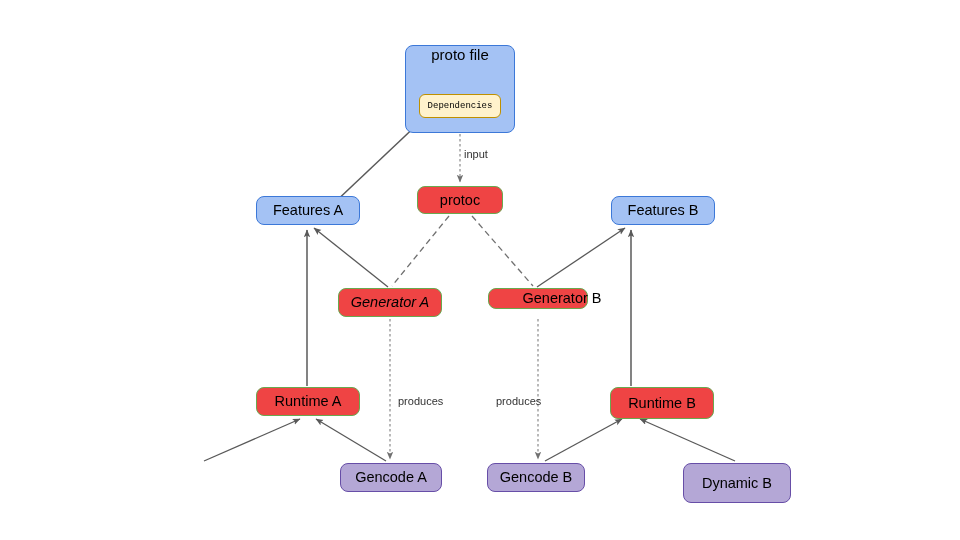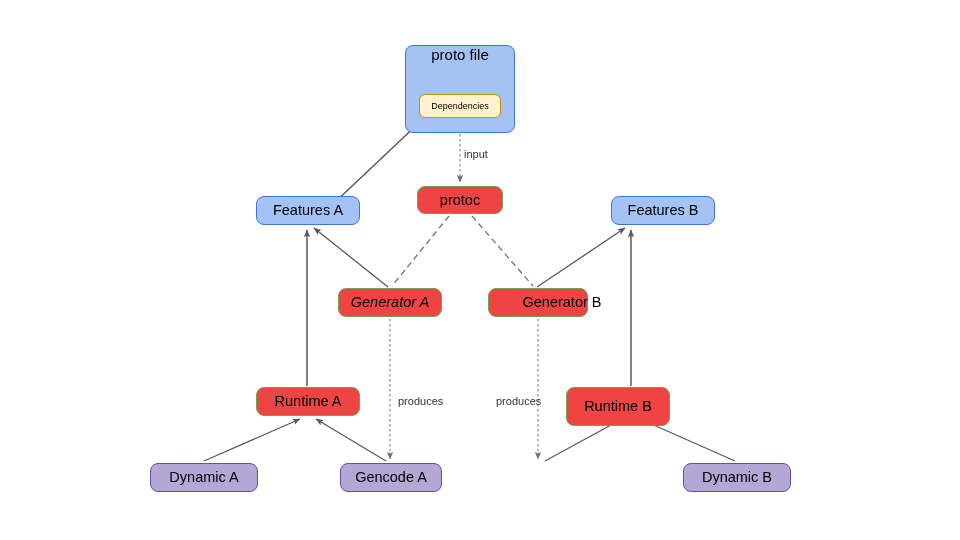--- a/index.html
+++ b/index.html
@@ -46,20 +46,21 @@
     border: 1.6px solid #6aa84f;
   }
   .node-purple {
     background: #b4a7d6;
     border: 1.6px solid #674ea7;
   }
   .node-cream {
     background: #fff2cc;
     border: 1.6px solid #bf9000;
     border-radius: 6px;
+    font-family: Liberation Mono, monospace;
   }
   .proto-file {
     flex-direction: column;
     justify-content: flex-start;
   }
   .proto-title {
     font-size: 15px;
     line-height: 18px;
   }
   .node-label {
@@ -142,42 +143,42 @@
   </div>
 
   <div class="node node-blue" style="left:578px; top:196px; width:104px; height:29px;margin-left:33px;">
     <span class="node-label">Features B</span>
   </div>
 
   <div class="node node-green" style="left:338px; top:288px; width:104px; height:29px;font-style:italic;">
     <span class="node-label">Generator A</span>
   </div>
 
-  <div class="node node-green" style="left:488px; top:288px; width:100px; height:29px;padding-left:48px;">
+  <div class="node node-green" style="left:488px; top:288px; width:100px; height:21px;padding-left:48px;">
     <span class="node-label">Generator B</span>
   </div>
 
   <div class="node node-green" style="left:256px; top:387px; width:104px; height:29px;">
     <span class="node-label">Runtime A</span>
   </div>
 
-  <div class="node node-green" style="left:566px; top:387px; width:104px; height:39px;">
+  <div class="node node-green" style="left:610px; top:387px; width:104px; height:32px;">
     <span class="node-label">Runtime B</span>
   </div>
 
-  <div class="node node-purple" style="left:150px; top:463px; width:108px; height:29px;">
-    <span class="node-label">Dynamic A</span>
-  </div>
 
   <div class="node node-purple" style="left:340px; top:463px; width:102px; height:29px;">
     <span class="node-label">Gencode A</span>
   </div>
 
+  <div class="node node-purple" style="left:487px; top:463px; width:98px; height:29px;">
+    <span class="node-label">Gencode B</span>
+  </div>
 
-  <div class="node node-purple" style="left:683px; top:463px; width:108px; height:29px;align-items:center;">
+  <div class="node node-purple" style="left:683px; top:463px; width:108px; height:40px;align-items:center;">
     <span class="node-label">Dynamic B</span>
   </div>
 
   <span class="edge-label" style="left:464px; top:149px;">input</span>
 
   <span class="edge-label" style="left:398px; top:396px;">produces</span>
 
   <span class="edge-label" style="left:496px; top:396px;">produces</span>
 
 </div>

